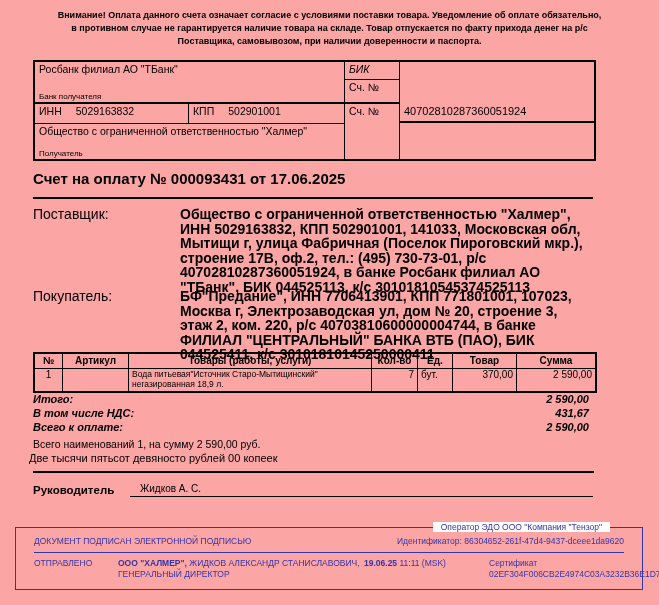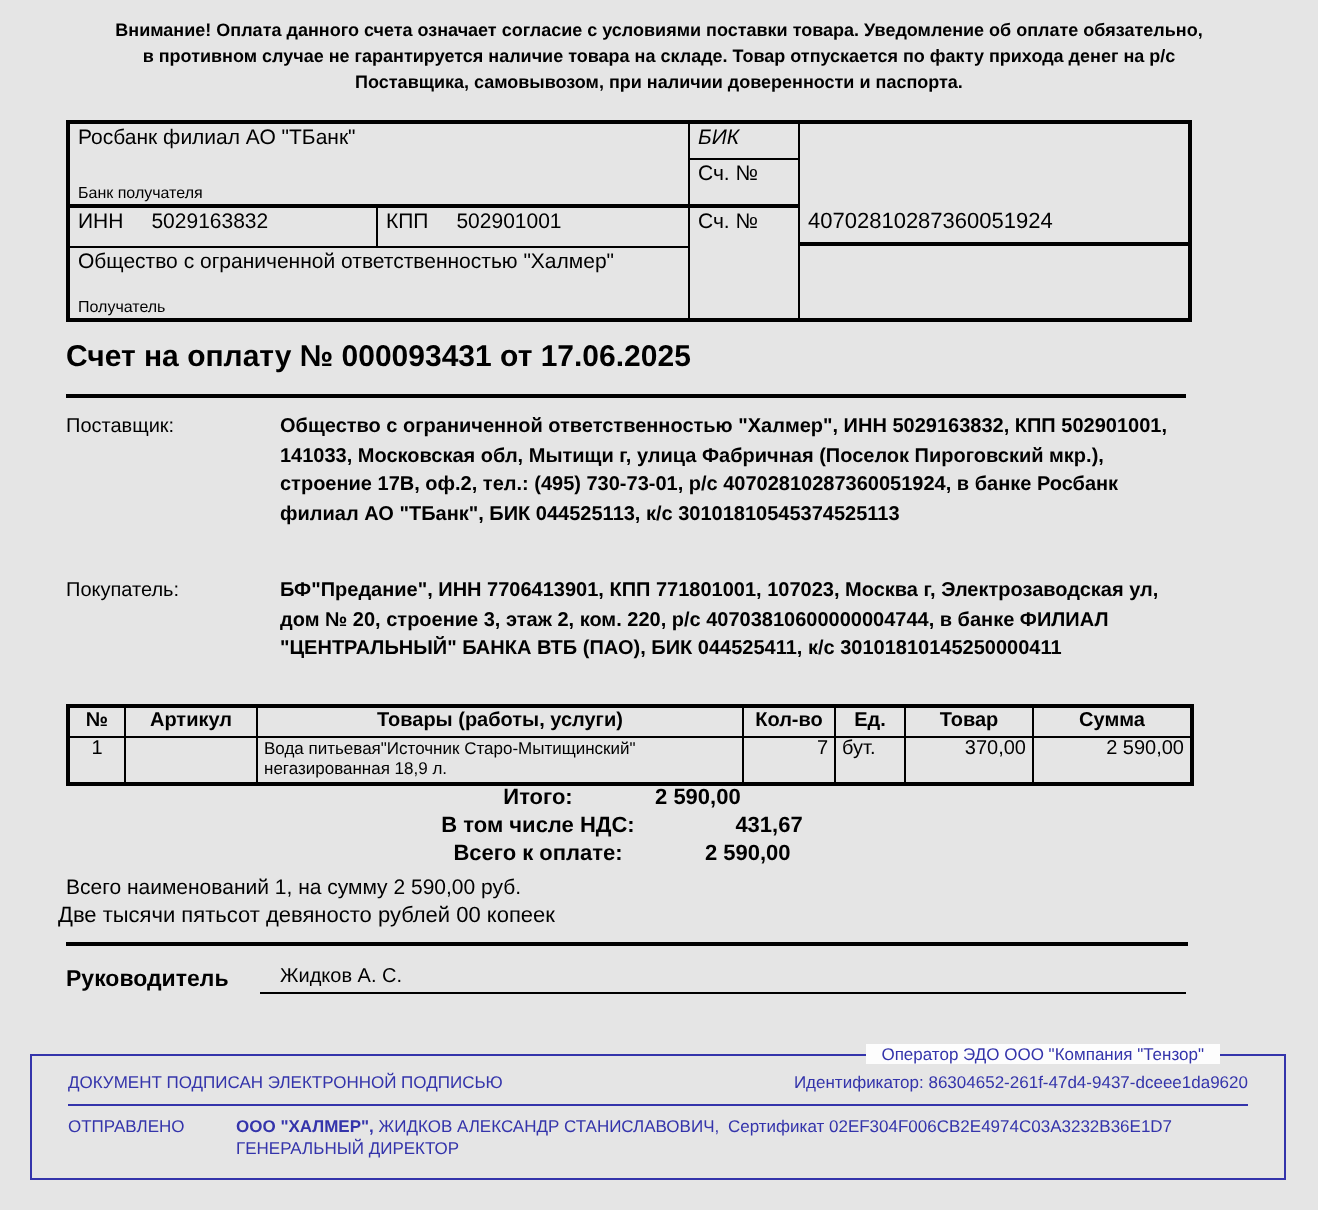--- a/index.html
+++ b/index.html
@@ -1,20 +1,20 @@
 <!DOCTYPE html>
 <html><head>
 <meta charset="utf-8">
 <style>
   * { margin: 0; padding: 0; box-sizing: border-box; }
   html,body { background: #fff; }
   .page {
     position: relative;
     width: 659px; height: 605px;
-    background: #e5e5e5;
+    background: #fca5a5;
     font-family: "Liberation Sans", "DejaVu Sans", sans-serif;
     color: #000;
     overflow: hidden;
   }
   .warning {
     position: absolute; top: 9px; left: 57px; width: 545px;
     font-size: 9px; line-height: 13px; text-align: center; font-weight: bold;
   }
   
   .bank-table {
@@ -35,21 +35,21 @@
   .cell-kpp    { grid-column: 2; grid-row: 3; border-right:1px solid #000; border-bottom:1px solid #000; }
   .cell-payee  { grid-column: 1 / 3; grid-row: 4; border-right:1px solid #000; display:flex; flex-direction:column; justify-content:space-between; }
   .cell-acc-l  { grid-column: 3; grid-row: 3 / 5; border-right:1px solid #000; }
   .cell-acc-v  { grid-column: 4; grid-row: 3 / 5; font-size:11px; }
   .small-label { font-size: 8px; }
   .pair span.v { margin-left: 14px; }
   
   .title { position: absolute; top: 170px; left: 33px; font-size: 15px; font-weight: bold; }
   .title-line { position: absolute; top: 197px; left: 33px; width: 560px; border-top: 2px solid #000; }
   
-  .party { position: absolute; left: 33px; width: 560px; display: flex; font-size: 10px; line-height: 14.5px; }
+  .party { position: absolute; left: 33px; width: 560px; display: flex; font-size: 14px; line-height: 14.5px; gap: 40px; }
   .party .plabel { width: 107px; flex: none; }
   .party .ptext { flex: 1; font-weight: bold; }
   .supplier { top: 207px; } .buyer { top: 289px; }
   
   .items-table {
     position: absolute; top: 352px; left: 33px;
     display: grid;
     grid-template-columns: 28px 66px 243px 46px 35px 64px 78px;
     grid-template-rows: 15px 22px;
     border: 2px solid #000;
@@ -57,21 +57,21 @@
   }
   .items-table > div { padding: 0 3px; border-right: 1px solid #000; border-bottom: 1px solid #000; overflow: hidden; }
   .items-table > div:nth-child(7n) { border-right: none; }
   .items-table > div:nth-child(n+8) { border-bottom: none; }
   .ith { font-weight: bold; text-align: center; line-height: 14px; }
   .itc { line-height: 10px; padding-top: 1px !important; }
   .c-center { text-align: center; } .c-right { text-align: right; } 
   .itname { font-size: 8.5px; line-height: 9.5px; }
   
   .totals { position: absolute; top: 393px; left: 33px; width: 556px; font-size: 11px; font-weight: bold; }
-  .totals .trow { display: flex; justify-content: center; line-height: 13px; margin-bottom: 1px; }
+  .totals .trow { display: flex; justify-content: space-between; line-height: 13px; margin-bottom: 1px; font-style: italic; }
   .totals .tlabel { text-align: right; }
   .totals .tvalue { width: 84px; text-align: right; }
   
   .count-line { position: absolute; top: 438px; left: 33px; font-size: 10.5px; }
   .words-line { position: absolute; top: 452px; left: 29px; font-size: 11px; font-weight: normal; }
   .sep-line { position: absolute; top: 471px; left: 33px; width: 561px; border-top: 2px solid #000; }
   
   .signature { position: absolute; top: 483px; left: 33px; width: 560px; display: flex; align-items: flex-end; }
   .sig-role { width: 97px; flex: none; font-size: 11.5px; font-weight: bold; padding-bottom: 1px; }
   .sig-name-box { flex: 1; border-bottom: 1px solid #000; padding: 0 0 2px 10px; font-size: 10px; }
@@ -174,17 +174,18 @@
   <div class="stamp">
     <div class="stamp-legend">Оператор ЭДО ООО "Компания "Тензор"</div>
     <div class="stamp-row1">
       <span>ДОКУМЕНТ ПОДПИСАН ЭЛЕКТРОННОЙ ПОДПИСЬЮ</span>
       <span>Идентификатор: 86304652-261f-47d4-9437-dceee1da9620</span>
     </div>
     <div class="stamp-div"></div>
     <div class="stamp-row2">
       <span class="st-sent">ОТПРАВЛЕНО</span>
       <span class="st-org"><span class="b">ООО "ХАЛМЕР",</span><span> ЖИДКОВ АЛЕКСАНДР СТАНИСЛАВОВИЧ,</span><br><span>ГЕНЕРАЛЬНЫЙ ДИРЕКТОР</span></span>
+      <span class="st-date"><span class="b">19.06.25</span><span> 11:11 (MSK)</span></span>
       <span class="st-cert">Сертификат 02EF304F006CB2E4974C03A3232B36E1D7</span>
     </div>
   </div>
 
 </div>
 
 </body></html>

